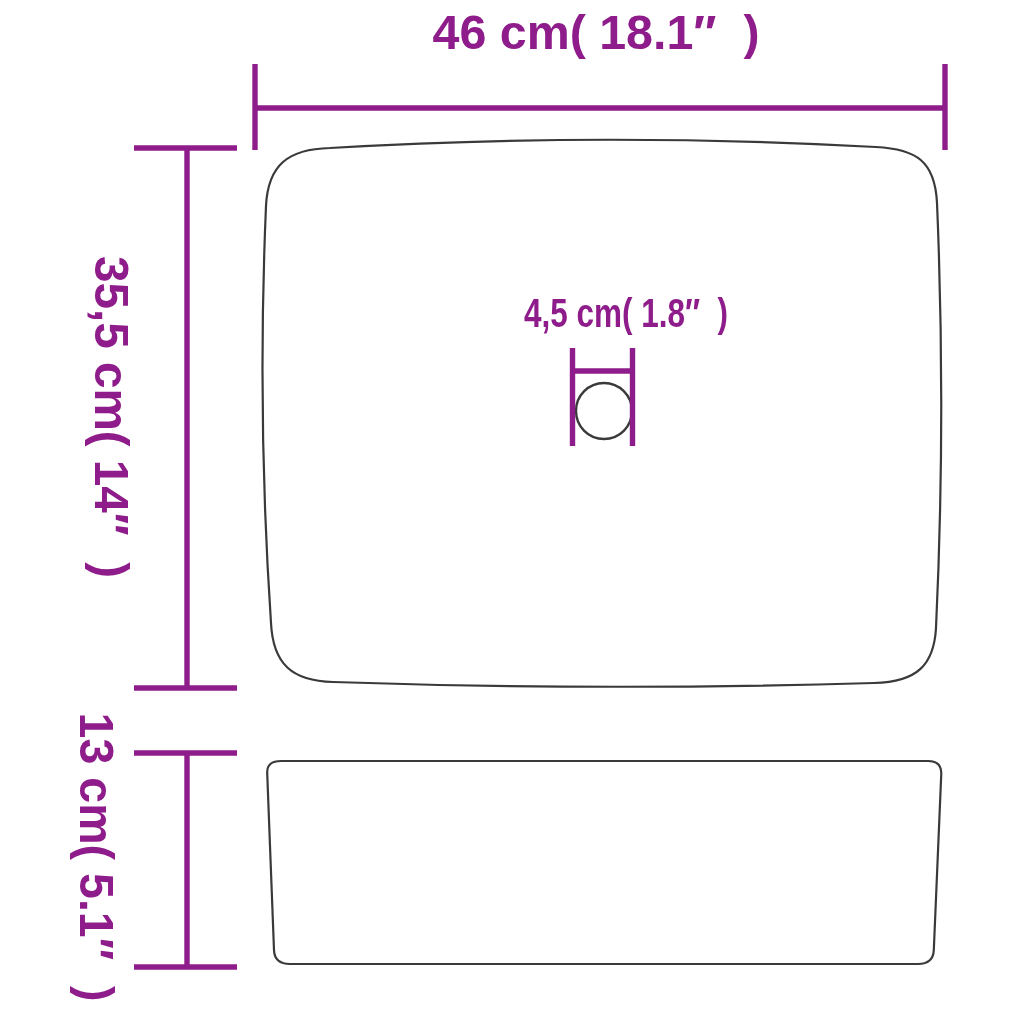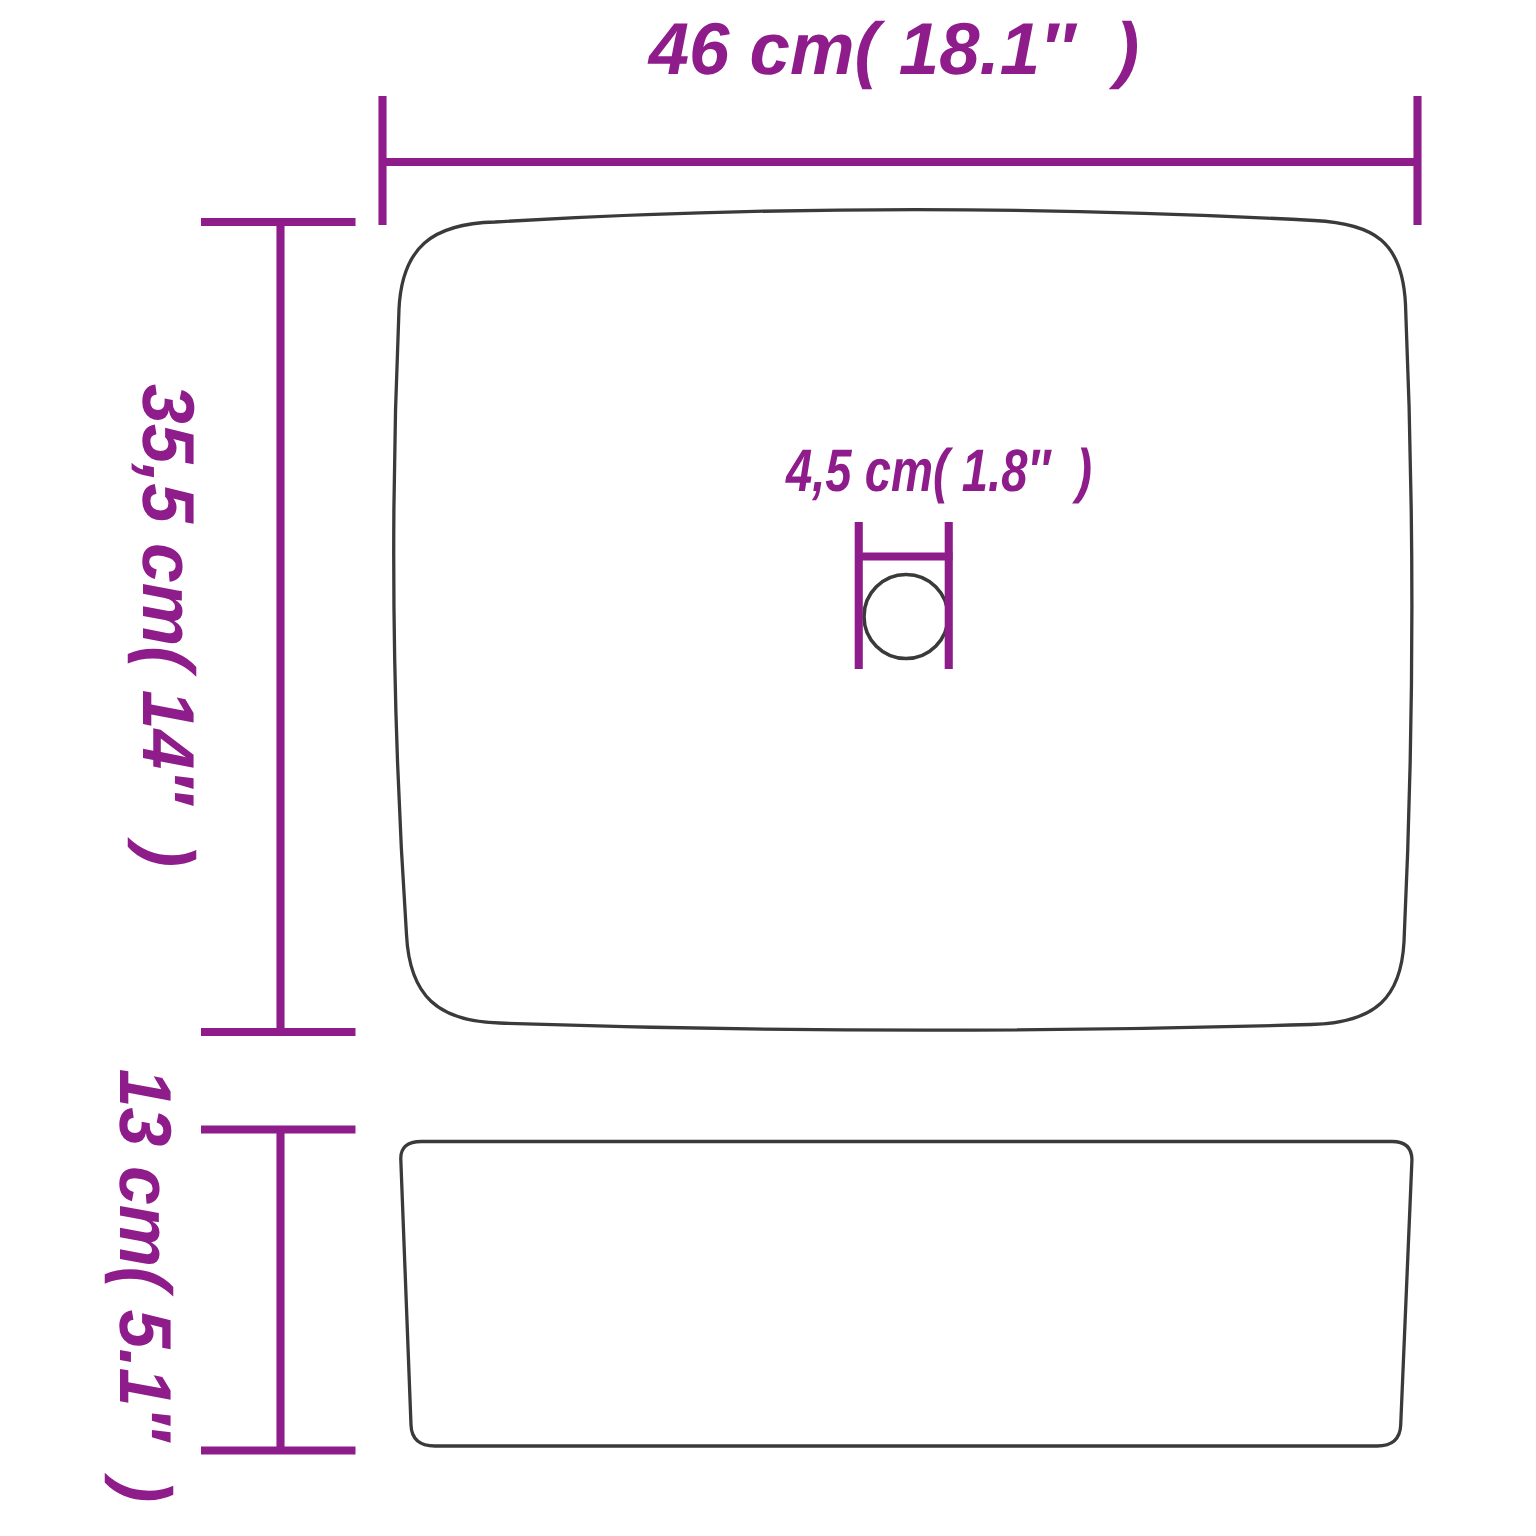--- a/index.html
+++ b/index.html
@@ -3,21 +3,20 @@
 <meta charset="utf-8">
 <style>
   html, body { margin: 0; padding: 0; background: #ffffff; }
   .canvas {
     position: relative;
     width: 1024px;
     height: 1024px;
     background: #ffffff;
     overflow: hidden;
     font-family: "Liberation Sans", "DejaVu Sans", sans-serif;
-    font-style: italic;
   }
   svg { position: absolute; top: 0; left: 0; }
   text {
     font-family: "Liberation Sans", "DejaVu Sans", sans-serif;
     font-weight: bold;
     white-space: pre;
   }
   .dim-label { font-size: 49px; }
   .dim-label-small { font-size: 40px; }
 </style>

